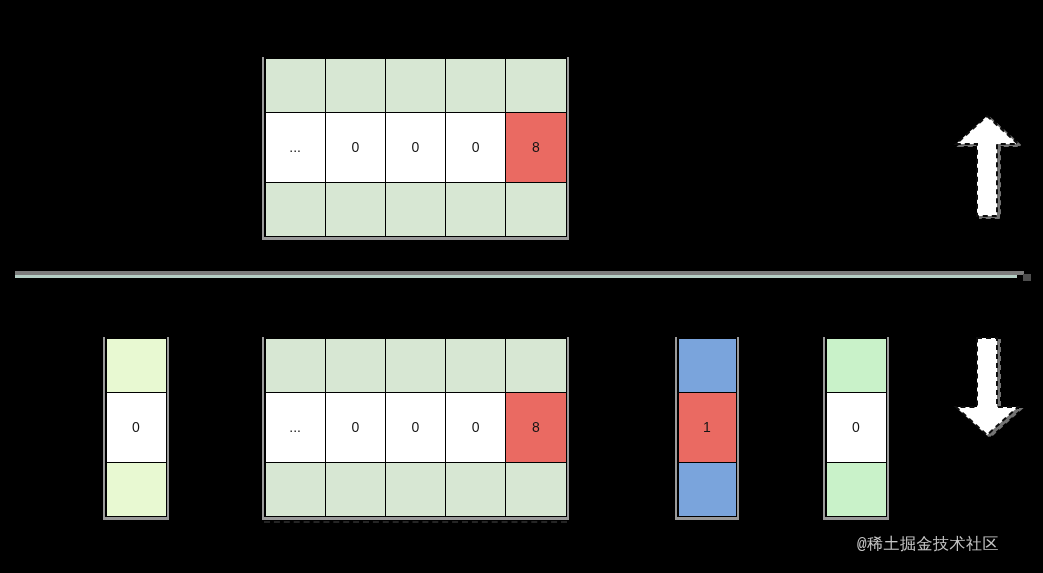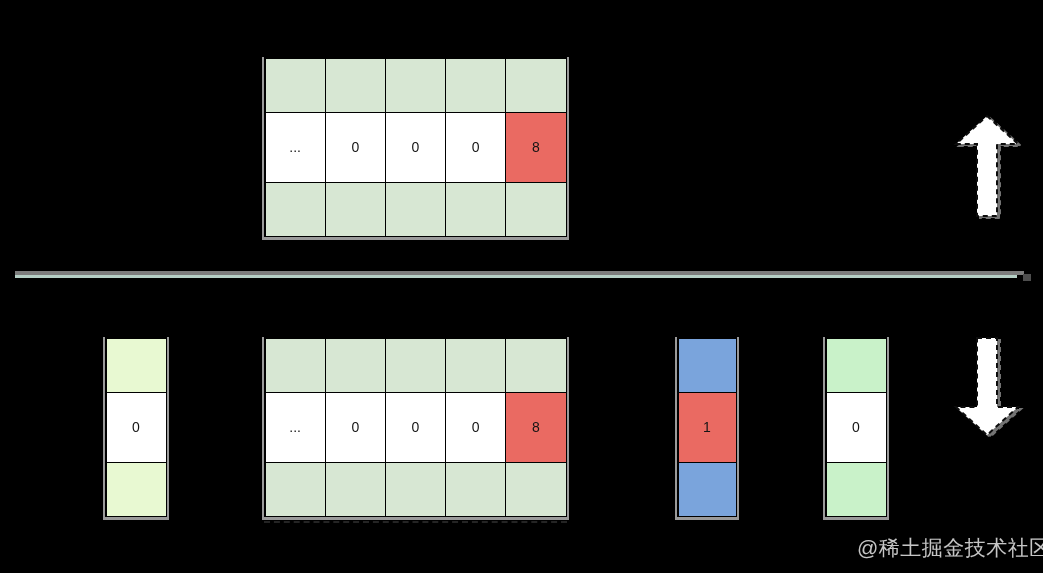--- a/index.html
+++ b/index.html
@@ -35,21 +35,21 @@
   .divider .gray-line{height:4px;background:#7d7d7d;}
   .divider .green-line{height:2.5px;background:#b5cfc5;width:1002px;}
   .divider .end-cap{position:absolute;right:-7px;top:3px;width:8px;height:7px;background:#4e4e4e;}
   .dashed-underline{
     position:absolute;left:264px;top:521px;width:303px;height:0;
     border-top:2px dashed #242424;
   }
   .watermark{
     position:absolute;left:857px;top:534px;width:180px;
     color:rgba(224,224,224,0.88);
-    font-size:21px;letter-spacing:0.5px;white-space:nowrap;
+    font-size:16px;letter-spacing:0.5px;white-space:nowrap;font-family:Liberation Mono, monospace;
   }
 </style>
 </head>
 <body>
 
 <div id="canvas">
 
   <div class="grid-wrap" style="left:262px;top:57px;width:303px;height:180px;">
     <div class="grid" style="grid-template-columns: repeat(5, 1fr);">
         <div class="cell" style="background: rgb(215, 231, 211);"></div>

